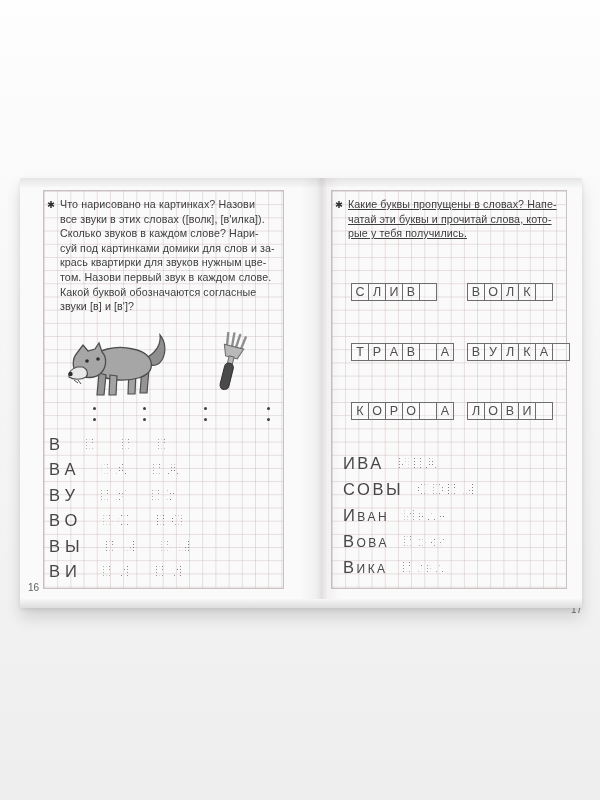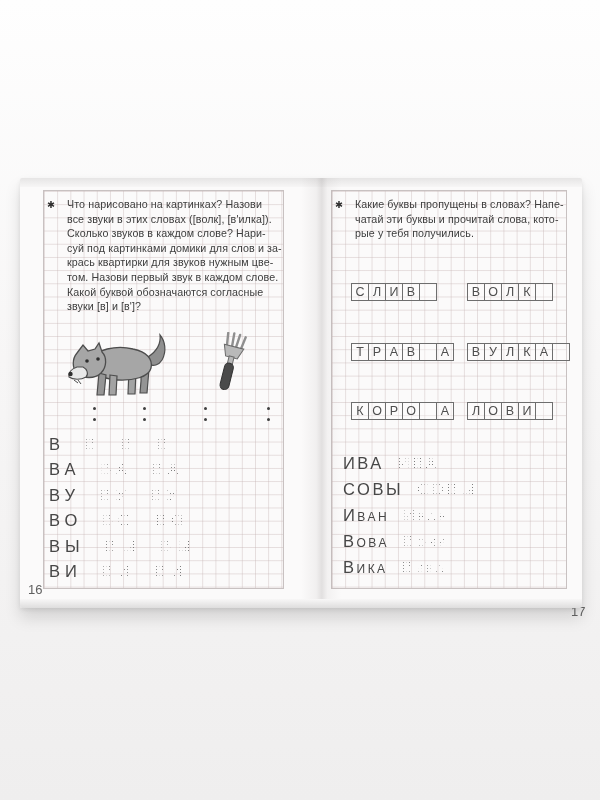--- a/index.html
+++ b/index.html
@@ -46,23 +46,23 @@
   .grid-left  { left:23px;  width:239px; }
   .grid-right { left:311px; width:234px; }
 
   
   .instruction {
     position:absolute; top:6px; left:3px;
     font-size:10.7px; line-height:14.6px; color:#3d3d3d; letter-spacing:.1px;
     padding-left:13px;
   }
   .gl-instr { width:226px; }
-  .gr-instr { width:222px; }
+  .gr-instr { width:222px;text-decoration:underline; }
   .bullet { position:absolute; left:0; top:1px; font-size:9.5px; color:#2e2e2e; }
-  .instr-text { white-space:pre-line;margin-left:7px; }
+  .instr-text { white-space:pre-line; }
 
   
   .wolf-pic { position:absolute; left:21px; top:140px; }
   .fork-pic { position:absolute; left:164px; top:141px; }
   .dot { position:absolute; width:3px; height:3px; border-radius:50%; background:#3f3f3f; }
 
   
   .letter-rows { position:absolute; left:5px; top:244px; right:4px; }
   .letter-row {
     display:flex; align-items:baseline; gap:20px;
@@ -91,21 +91,21 @@
   .pw-right { left:135px; }
   .cell {
     width:18px; height:18px; box-sizing:border-box;
     border:1px solid #6e6e6e; margin-left:-1px;
     display:flex; align-items:center; justify-content:center;
     font-size:12.5px; color:#4f4f4f; background:rgba(255,255,255,.3);
   }
   .cell:first-child { margin-left:0; }
 
   
-  .page-number { position:absolute; font-size:13px; color:#5f5f5f; }
+  .page-number { position:absolute; font-size:10px; color:#5f5f5f; }
   .pn-left  { left:8px;  top:404px; }
   .pn-right { left:551px; top:426px; }
 </style>
 </head>
 <body>
 
 <div class="scene">
   <div class="book">
     <div class="book-top-edge"></div>
 

